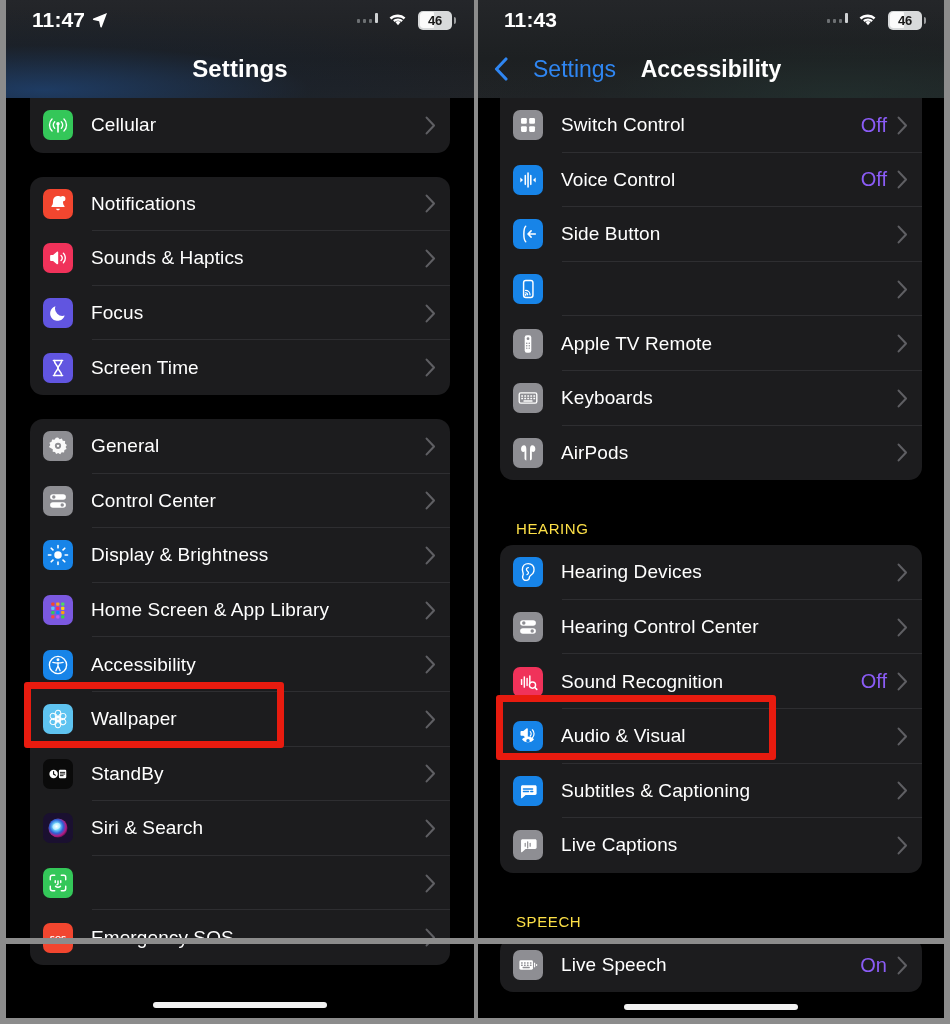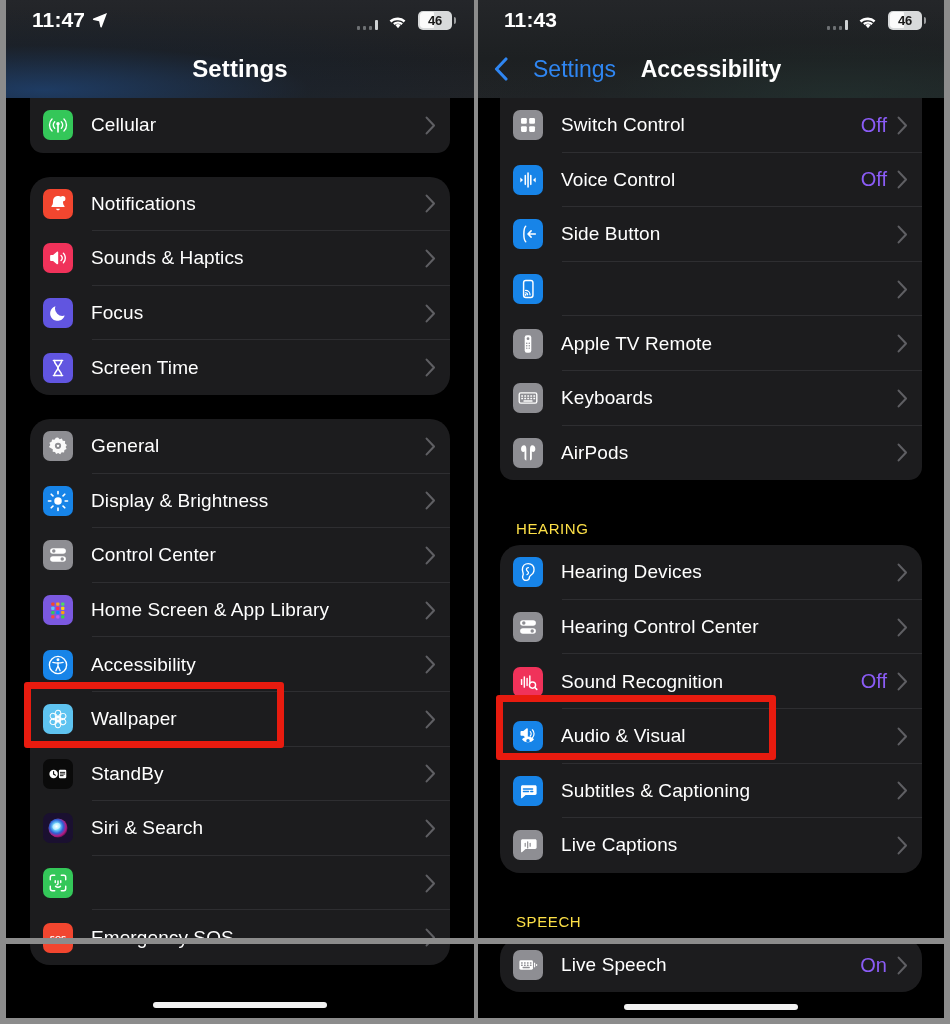--- a/index.html
+++ b/index.html
@@ -38,21 +38,21 @@
   .statusbar{
     position:absolute; top:0; left:0; right:0; height:40px;
     display:flex; align-items:center; justify-content:space-between;
     padding:0 22px 0 26px;
   }
   .clock{
     color:#fff; font-size:21px; font-weight:700; letter-spacing:.1px;
     display:flex; align-items:center; gap:7px;
   }
   .loc-arrow{ display:inline-block; width:16px; height:16px; }
-  .status-right{ display:flex; align-items:flex-end; gap:9px; }
+  .status-right{ display:flex; align-items:flex-start; gap:9px; }
   .sigdots{ display:flex; align-items:flex-end; gap:2.5px; height:12px; }
   .sigdots i{ display:block; width:3.5px; background:#6d7073; border-radius:1px; }
   .sigdots i:nth-child(1){ height:3.5px; }
   .sigdots i:nth-child(2){ height:3.5px; }
   .sigdots i:nth-child(3){ height:3.5px; }
   .sigdots i:nth-child(4){ height:10px; background:#cfd2d4; }
   .battery{
     position:relative; width:34px; height:19px; border-radius:5px;
     background:#d8dadb; display:flex; align-items:center; justify-content:center;
   }
@@ -87,21 +87,21 @@
     position:absolute; left:0; right:0; text-align:center;
     color:#fff; font-size:23px; font-weight:700;
   }
 
   
   .content{ position:relative; background:#000; height:920px; }
   .pane-left .content{ padding:0 24px; }
   .pane-right .content{ padding:0 22px; }
 
   .group{
-    background:#1c1c1e; border-radius:20px; overflow:hidden;
+    background:#1c1c1e; border-radius:13px; overflow:hidden;
   }
   .group.cut-top{ border-radius:0 0 13px 13px; }
   .gap-24{ height:24px; }
   .gap-40{ height:40px; }
 
   .sect-hdr{
     color:#fde047; font-size:15px; letter-spacing:.6px;
     padding:0 0 8px 16px; font-weight:400;
   }
 
@@ -278,46 +278,46 @@
               </svg>
             </span>
             <span class="lbl">General</span>
             <span class="spacer"></span>
             <svg class="chev-r" viewBox="0 0 11 19">
               <path d="M1.6 1.6 9 9.5l-7.4 7.9" fill="none" stroke="#6e6e73" stroke-width="2.1" stroke-linecap="round" stroke-linejoin="round"></path>
             </svg>
             <span class="sep"></span>
           </div>
           <div class="row">
+            <span class="ico" style="background:#8e8e93">
+              <svg viewBox="0 0 24 24" width="22" height="22">
+                <rect x="3.4" y="4.6" width="17.2" height="6.1" rx="3" fill="#ffffff"></rect>
+                <circle cx="7.4" cy="7.65" r="1.9" fill="#8e8e93"></circle>
+                <rect x="3.4" y="13.3" width="17.2" height="6.1" rx="3" fill="#ffffff"></rect>
+                <circle cx="16.6" cy="16.35" r="1.9" fill="#8e8e93"></circle>
+              </svg>
+            </span>
+            <span class="lbl">Control Center</span>
+            <span class="spacer"></span>
+            <svg class="chev-r" viewBox="0 0 11 19">
+              <path d="M1.6 1.6 9 9.5l-7.4 7.9" fill="none" stroke="#6e6e73" stroke-width="2.1" stroke-linecap="round" stroke-linejoin="round"></path>
+            </svg>
+            <span class="sep"></span>
+          </div>
+          <div class="row">
             <span class="ico" style="background:#1784e8">
               <svg viewBox="0 0 24 24" width="22" height="22">
                 <circle cx="12" cy="12" r="4.1" fill="#ffffff"></circle>
                 <g stroke="#ffffff" stroke-width="1.8" stroke-linecap="round">
                   <path d="M12 1.6v2.6M12 19.8v2.6M22.4 12h-2.6M4.2 12H1.6"></path>
                   <path d="M19.4 4.6l-1.9 1.9M6.5 17.5l-1.9 1.9M19.4 19.4l-1.9-1.9M6.5 6.5 4.6 4.6"></path>
                 </g>
               </svg>
             </span>
             <span class="lbl">Display &amp; Brightness</span>
-            <span class="spacer"></span>
-            <svg class="chev-r" viewBox="0 0 11 19">
-              <path d="M1.6 1.6 9 9.5l-7.4 7.9" fill="none" stroke="#6e6e73" stroke-width="2.1" stroke-linecap="round" stroke-linejoin="round"></path>
-            </svg>
-            <span class="sep"></span>
-          </div>
-          <div class="row">
-            <span class="ico" style="background:#8e8e93">
-              <svg viewBox="0 0 24 24" width="22" height="22">
-                <rect x="3.4" y="4.6" width="17.2" height="6.1" rx="3" fill="#ffffff"></rect>
-                <circle cx="7.4" cy="7.65" r="1.9" fill="#8e8e93"></circle>
-                <rect x="3.4" y="13.3" width="17.2" height="6.1" rx="3" fill="#ffffff"></rect>
-                <circle cx="16.6" cy="16.35" r="1.9" fill="#8e8e93"></circle>
-              </svg>
-            </span>
-            <span class="lbl">Control Center</span>
             <span class="spacer"></span>
             <svg class="chev-r" viewBox="0 0 11 19">
               <path d="M1.6 1.6 9 9.5l-7.4 7.9" fill="none" stroke="#6e6e73" stroke-width="2.1" stroke-linecap="round" stroke-linejoin="round"></path>
             </svg>
             <span class="sep"></span>
           </div>
           <div class="row">
             <span class="ico" style="background:#7b59e0">
               <svg viewBox="0 0 24 24" width="22" height="22">
                 <rect x="4.6" y="3.8" width="3.6" height="3.6" rx="1" fill="#f2462f"></rect>

